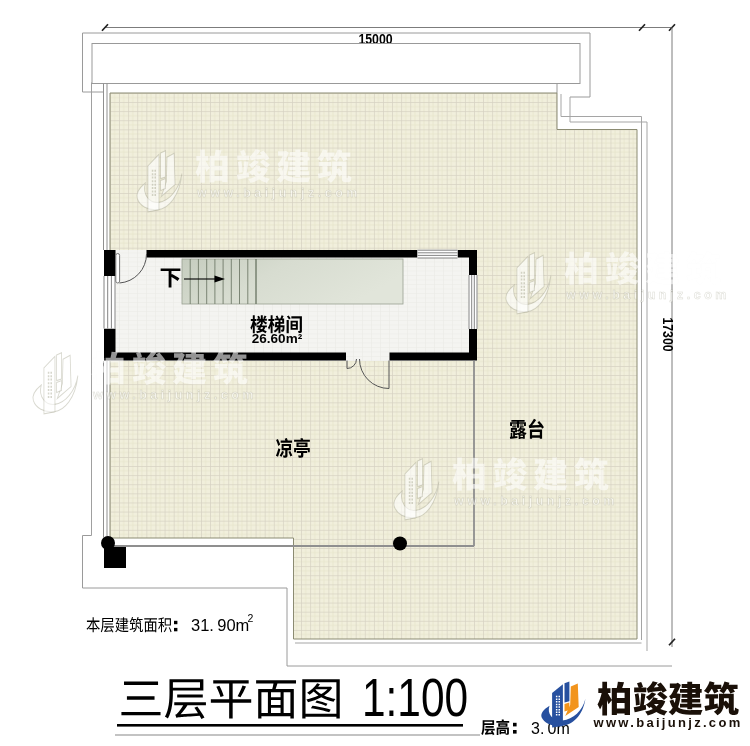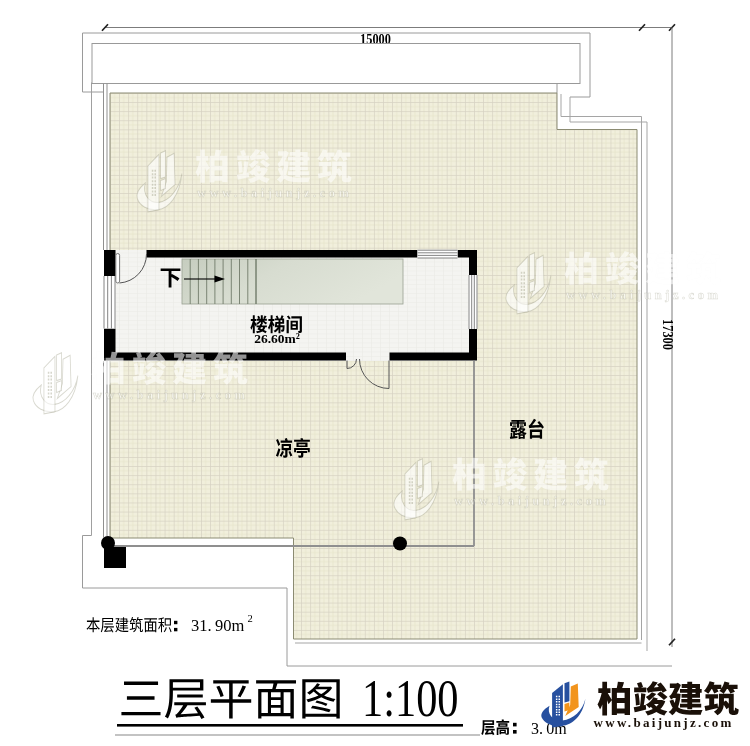--- a/index.html
+++ b/index.html
@@ -1,16 +1,16 @@
 <!DOCTYPE html>
 <html><head><meta charset="utf-8"><title>plan</title>
 <style>
 html,body{margin:0;padding:0;background:#fff;}
 #page{position:relative;width:750px;height:746px;background:#c2410c;overflow:hidden;
-font-family:Liberation Serif, serif;}
+font-family:Liberation Sans, sans-serif;}
 svg{position:absolute;left:0;top:0;}
 </style></head><body>
 <div id="page">
 <svg width="750" height="746" viewBox="0 0 750 746">
 <defs>
 <pattern id="creamGrid" width="9.1" height="9.1" patternUnits="userSpaceOnUse" x="110" y="93">
   <rect width="9.1" height="9.1" fill="#f1efdc"></rect>
   <path d="M4.55,0 V9.1 M0,4.55 H9.1" stroke="#e6e3cb" stroke-width="0.7" fill="none"></path>
   <path d="M0.35,0 V9.1 M0,0.35 H9.1" stroke="#d5d2c1" stroke-width="0.8" fill="none"></path>
 </pattern>

